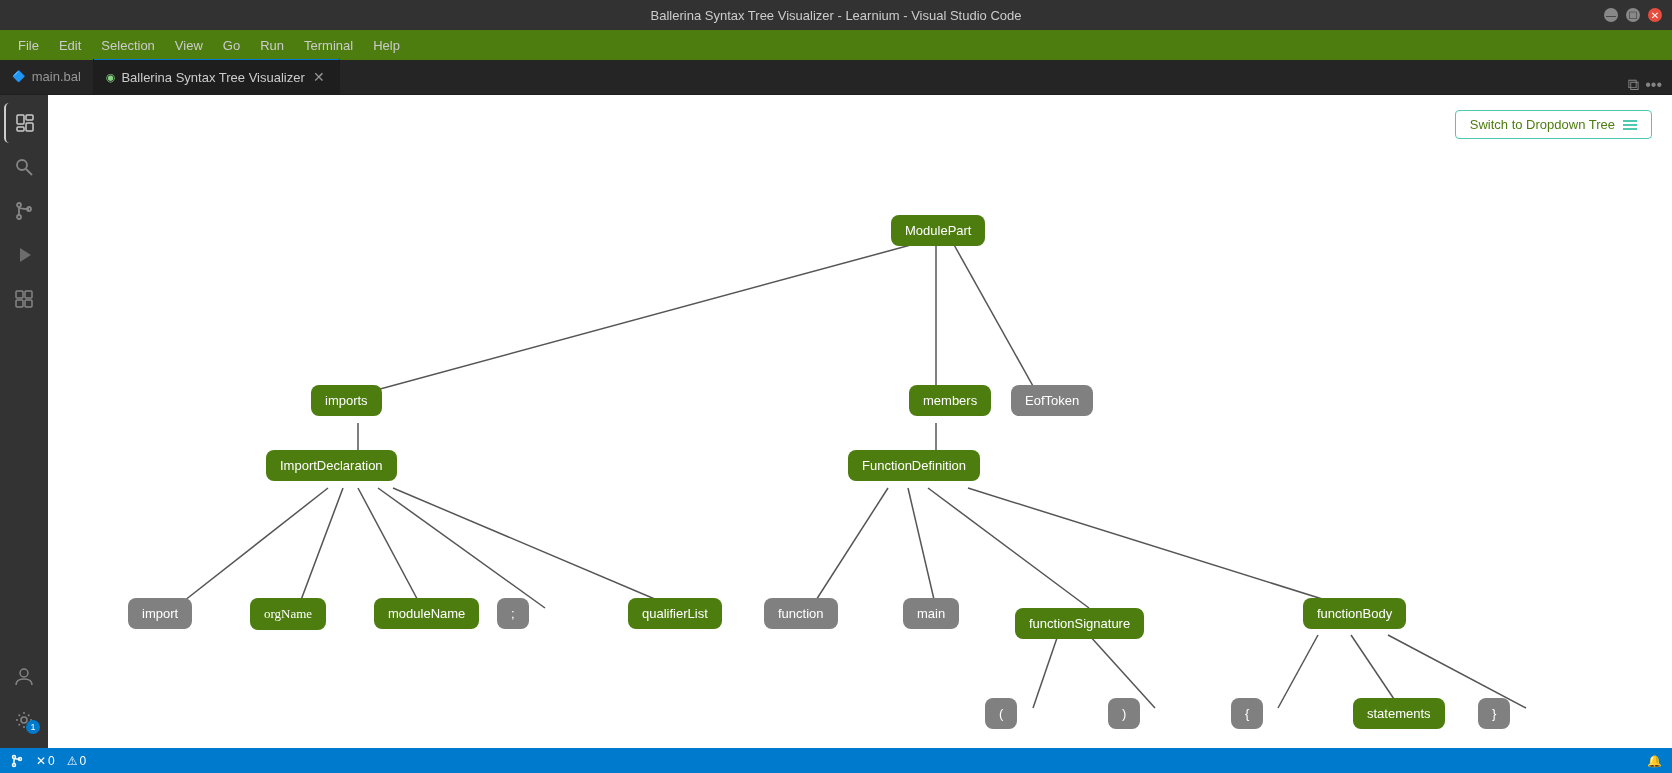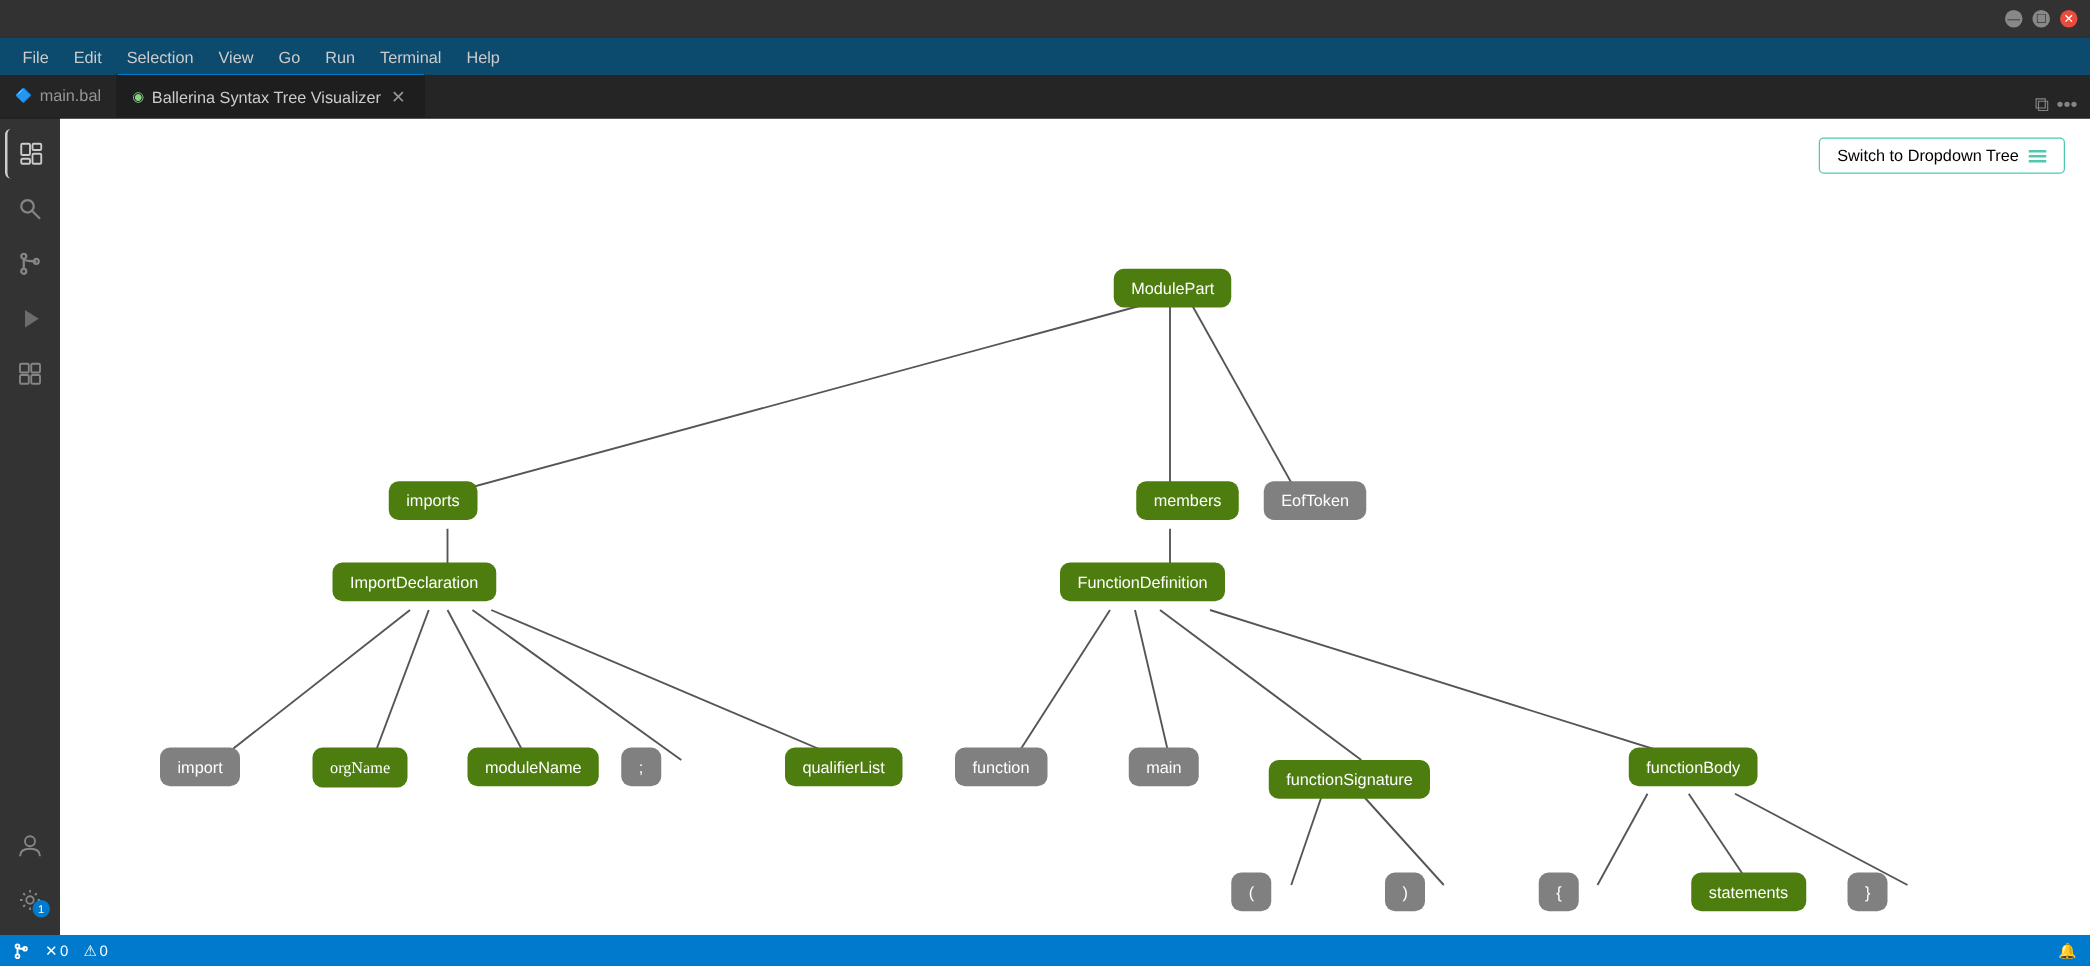--- a/index.html
+++ b/index.html
@@ -29,21 +29,21 @@
       display: flex; align-items: center; justify-content: center;
       font-size: 10px;
       cursor: pointer;
     }
     .tb-min { background: #888; color: #333; }
     .tb-max { background: #888; color: #333; }
     .tb-close { background: #e74c3c; color: white; }
 
     
     .menubar {
-      background: #0c4a6e;
+      background: #4d7c0f;
       height: 30px;
       display: flex;
       align-items: center;
       padding: 0 10px;
       gap: 4px;
     }
     .menu-item {
       color: #cccccc;
       font-size: 13px;
       padding: 2px 8px;
@@ -142,21 +142,21 @@
       overflow: hidden;
     }
 
     
     .switch-btn {
       position: absolute;
       top: 15px;
       right: 20px;
       background: white;
       border: 1.5px solid #4ec9b0;
-      color: #000000;
+      color: #4d7c0f;
       padding: 6px 14px;
       font-size: 13px;
       cursor: pointer;
       border-radius: 4px;
       display: flex;
       align-items: center;
       gap: 8px;
     }
     .switch-btn .menu-icon {
       display: flex;
@@ -219,20 +219,21 @@
       font-size: 12px;
       justify-content: space-between;
     }
     .statusbar-left { display: flex; align-items: center; gap: 12px; }
     .statusbar-right { display: flex; align-items: center; gap: 12px; }
   </style>
 </head>
 <body>
 
 <div class="titlebar">
+  <span>Ballerina Syntax Tree Visualizer - Learnium - Visual Studio Code</span>
   <div class="titlebar-controls">
     <div class="titlebar-btn tb-min">—</div>
     <div class="titlebar-btn tb-max">☐</div>
     <div class="titlebar-btn tb-close">✕</div>
   </div>
 </div>
 
 <div class="menubar">
   <span class="menu-item">File</span>
   <span class="menu-item">Edit</span>

